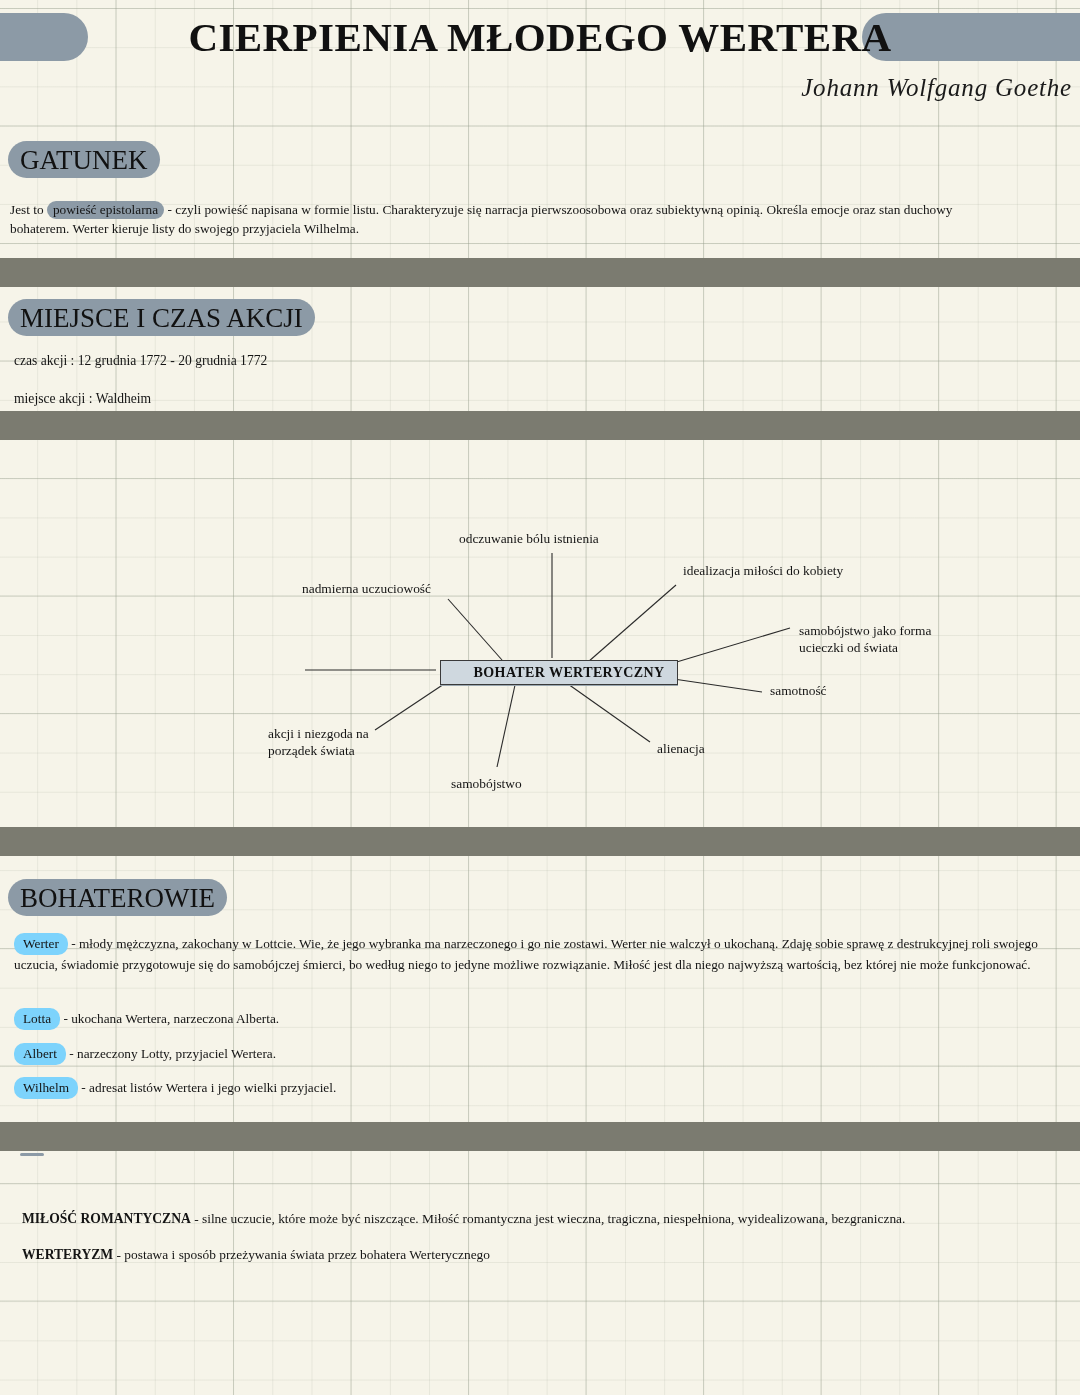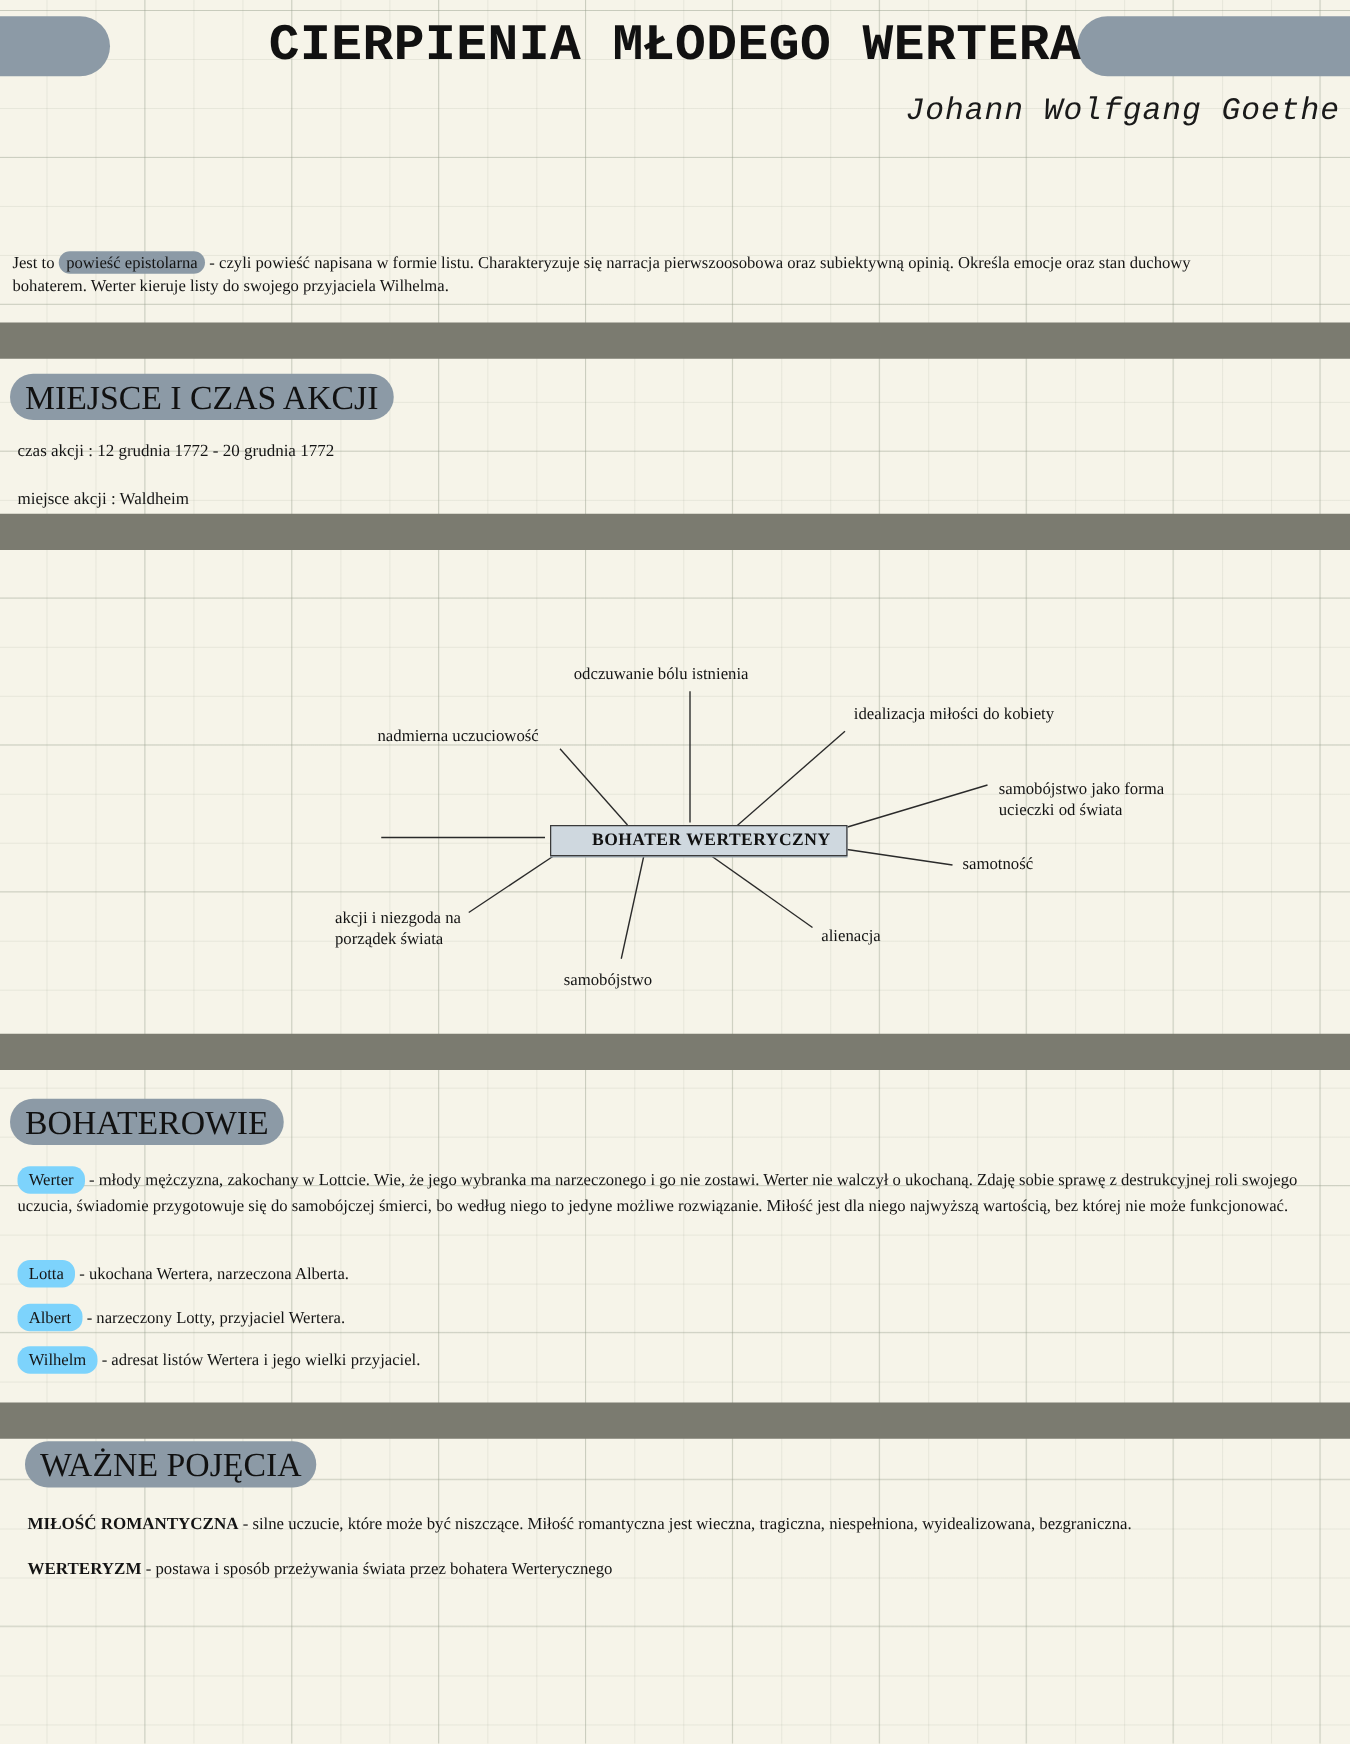--- a/index.html
+++ b/index.html
@@ -42,21 +42,21 @@
 
   
   .pill {
     position: absolute;
     background: #8c9aa6;
     border-radius: 22px;
     z-index: -1;
   }
 
   
-  #header-block { position: absolute; left: 0; top: 0; width: 1080px; height: 125px; font-family: Liberation Mono, monospace; }
+  #header-block { position: absolute; left: 0; top: 0; width: 1080px; height: 125px; }
   #title-hl-left  { left: -40px; top: 13px; width: 128px; height: 48px; border-radius: 24px; }
   #title-hl-right { left: 862px; top: 13px; width: 260px; height: 48px; border-radius: 24px; }
   #doc-title {
     position: absolute;
     left: 0; top: 13px;
     width: 1080px;
     text-align: center;
     font-size: 41px;
     font-weight: bold;
     letter-spacing: 0.4px;
@@ -171,20 +171,24 @@
 
 <div id="page">
 
   <div id="header-block">
     <div class="pill" id="title-hl-left"></div>
     <div class="pill" id="title-hl-right"></div>
     <div id="doc-title">CIERPIENIA MŁODEGO WERTERA</div>
     <div id="doc-author">Johann Wolfgang Goethe</div>
   </div>
 
+  <div class="section-heading" style="left:8px; top:140px;">
+    <span class="hl"></span>
+    <span class="txt">GATUNEK</span>
+  </div>
 
   <div class="body-text" style="left:10px; top:200px; width:1000px;">
     <span>Jest to </span><span class="inline-hl">powieść epistolarna</span><span> - czyli powieść napisana w formie listu. Charakteryzuje się narracja pierwszoosobowa oraz subiektywną opinią. Określa emocje oraz stan duchowy bohaterem. Werter kieruje listy do swojego przyjaciela Wilhelma.</span>
   </div>
 
   <div class="divider" style="top:258px;"></div>
 
   <div class="section-heading" style="left:8px; top:298px;">
     <span class="hl"></span>
     <span class="txt">MIEJSCE I CZAS AKCJI</span>
@@ -253,21 +257,20 @@
   </div>
 
   <div class="body-text" style="left:14px; top:1077px; width:700px;">
     <span class="name-hl">Wilhelm</span><span> - adresat listów Wertera i jego wielki przyjaciel.</span>
   </div>
 
   <div class="divider" style="top:1122px;"></div>
 
   <div class="section-heading" style="left:20px; top:1152px;">
     <span class="hl"></span>
-    <span class="txt">WAŻNE POJĘCIA</span>
   </div>
 
   <div class="concept" style="left:22px; top:1245px; width:1030px;">
     <b>WERTERYZM</b><span> - postawa i sposób przeżywania świata przez bohatera Werterycznego</span>
   </div>
 
   <div class="concept" style="left:22px; top:1209px; width:1030px;">
     <b>MIŁOŚĆ ROMANTYCZNA</b><span> - silne uczucie, które może być niszczące. Miłość romantyczna jest wieczna, tragiczna, niespełniona, wyidealizowana, bezgraniczna.</span>
   </div>
 

